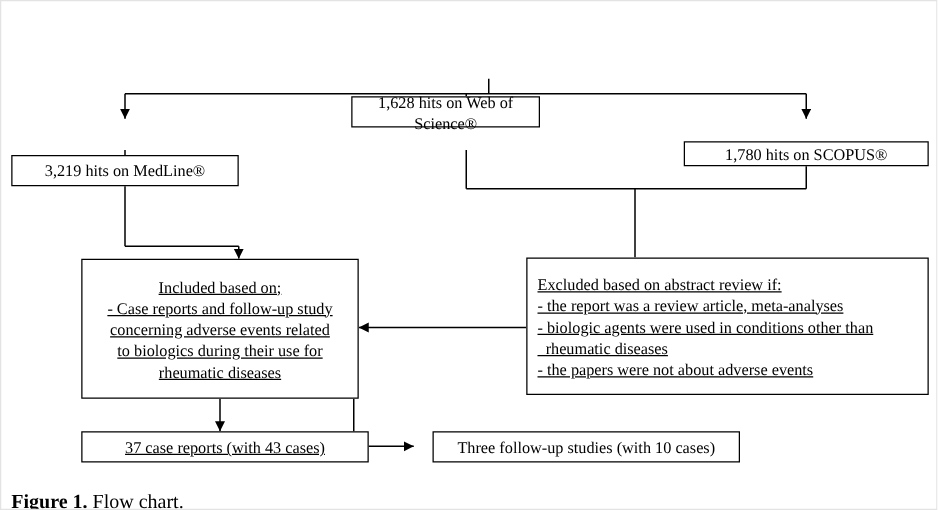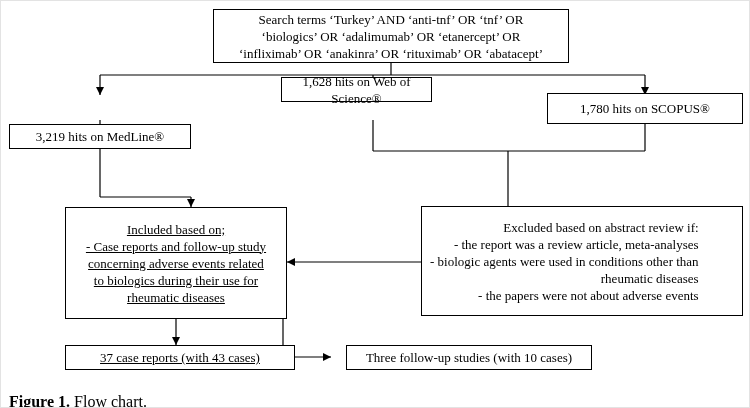--- a/index.html
+++ b/index.html
@@ -33,26 +33,26 @@
     display: flex;
     align-items: center;
     justify-content: center;
     font-size: 13px;
     line-height: 17px;
   }
   .fc-text {
     white-space: pre-line;
   }
   .center-text { text-align: center; }
-  .left-text   { text-align: right; }
+  .left-text   { text-align: left; text-decoration: underline; }
 
   .box-search   { left: 212px; top: 8px;   width: 356px; height: 54px; }
   .box-medline  { left: 8px;   top: 94px;  width: 182px; height: 25px; margin-top: 29px; }
   .box-wos      { left: 280px; top: 76px;  width: 151px; height: 25px; }
-  .box-scopus   { left: 546px; top: 92px;  width: 196px; height: 31px; }
+  .box-scopus   { left: 546px; top: 112px;  width: 196px; height: 20px; }
   .box-included { left: 64px;  top: 206px; width: 222px; height: 112px; text-decoration: underline; }
   .box-excluded {
     left: 420px; top: 205px; width: 322px; height: 110px;
     justify-content: flex-start;
     padding: 6px 8px;
   }
   .box-case     { left: 64px;  top: 344px; width: 230px; height: 25px; text-decoration: underline; }
   .box-followup { left: 330px; top: 344px; width: 246px; height: 25px; margin-left: 15px; }
 
   .caption {
@@ -106,25 +106,20 @@
         <line x1="175" y1="318" x2="175" y2="344" marker-end="url(#arrow)"></line>
       </g>
 
       <g>
         <line x1="282" y1="318" x2="282" y2="356"></line>
         <line x1="282" y1="356" x2="330" y2="356" marker-end="url(#arrow)"></line>
       </g>
     </g>
   </svg>
 
-  <div class="fc-box box-search">
-    <div class="fc-text center-text">Search terms ‘Turkey’ AND ‘anti-tnf’ OR ‘tnf’ OR
-‘biologics’ OR ‘adalimumab’ OR ‘etanercept’ OR
-‘infliximab’ OR ‘anakinra’ OR ‘rituximab’ OR ‘abatacept’</div>
-  </div>
 
   <div class="fc-box box-medline">
     <div class="fc-text center-text">3,219 hits on MedLine®</div>
   </div>
 
   <div class="fc-box box-wos">
     <div class="fc-text center-text">1,628 hits on Web of Science®</div>
   </div>
 
   <div class="fc-box box-scopus">

